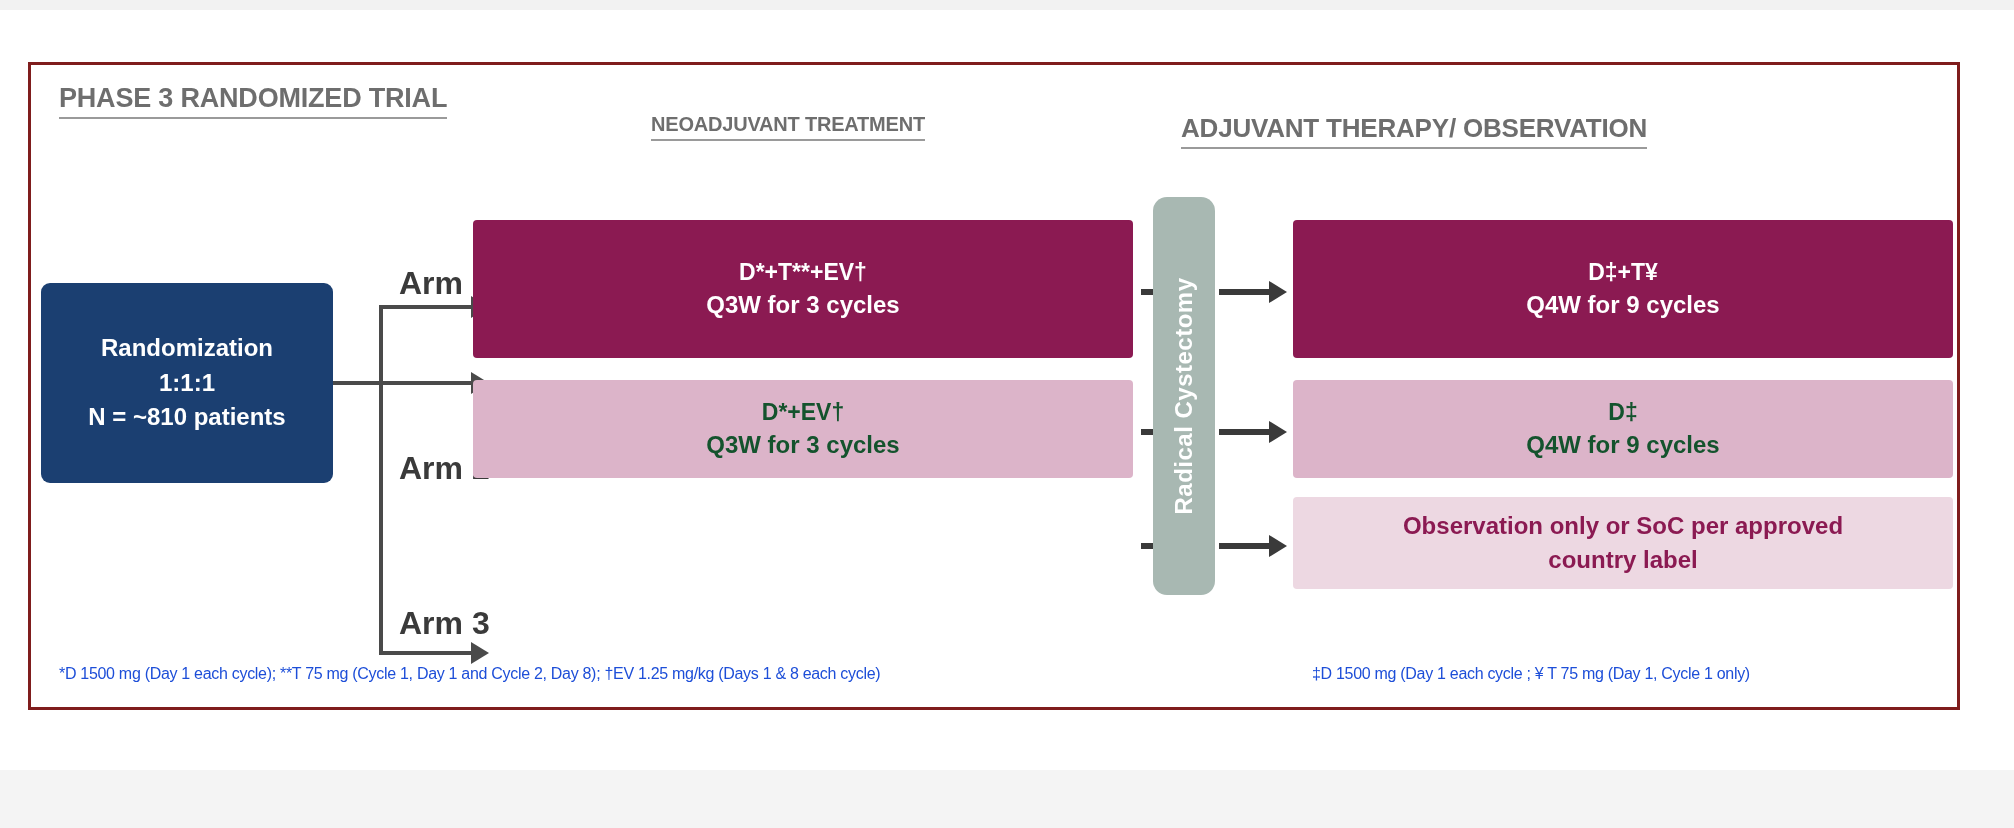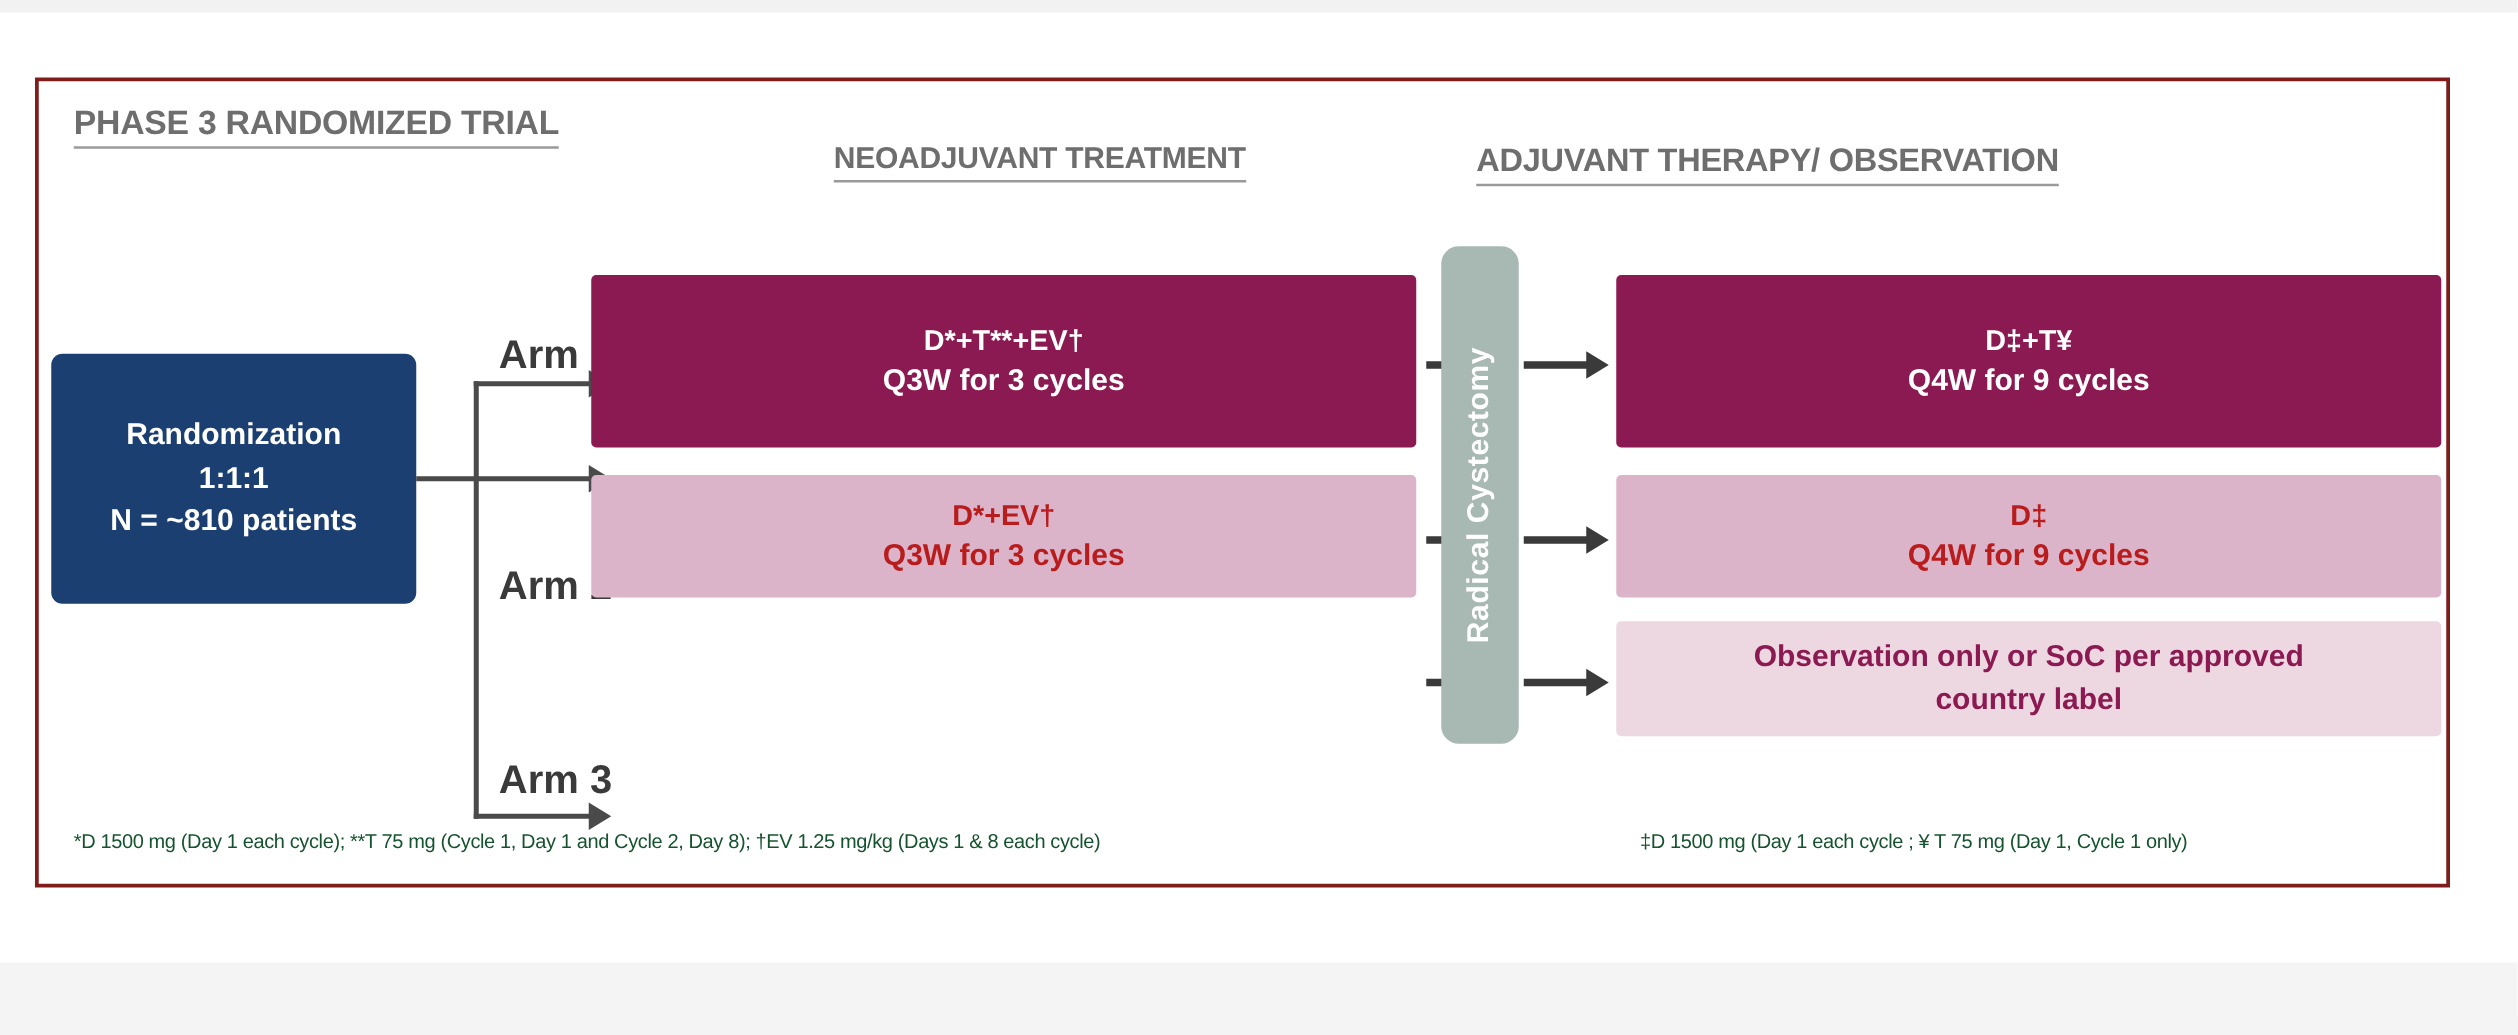--- a/index.html
+++ b/index.html
@@ -48,21 +48,21 @@
   .hdr {
     position: absolute;
     color: #6e6e6e;
     font-weight: bold;
     letter-spacing: -0.2px;
     border-bottom: 2px solid #9a9a9a;
     padding-bottom: 3px;
     white-space: nowrap;
   }
   .hdr-phase { left: 28px; top: 18px; font-size: 27px; }
-  .hdr-neo   { left: 636px; top: 48px; font-size: 24px; }
+  .hdr-neo   { left: 620px; top: 48px; font-size: 20px; }
   .hdr-adj   { left: 1150px; top: 48px; font-size: 26px; text-align: center; }
 
   
   .rand-box {
     position: absolute;
     left: 10px; top: 218px;
     width: 292px; height: 200px;
     background: #1b3f71;
     border-radius: 9px;
     display: flex;
@@ -117,21 +117,21 @@
     justify-content: center;
     text-align: center;
     font-weight: bold;
     line-height: 1.4;
   }
   .tbox .line1 { font-size: 23px; }
   .tbox .line2 { font-size: 24px; }
   .tbox .single { font-size: 24px; }
 
   .dark   { background: #8b1a52; color: #ffffff; }
-  .mid    { background: #dcb4c9; color: #b91c1c; }
+  .mid    { background: #dcb4c9; color: #14532d; }
   .light  { background: #edd8e2; color: #8b1a52; }
 
   .neo1 { left: 442px; top: 155px;  width: 660px; height: 138px; }
   .neo2 { left: 442px; top: 315px;  width: 660px; height: 98px; }
   .neo3 { left: 442px; top: 432px;  width: 660px; height: 92px; }
 
   .adj1 { left: 1262px; top: 155px; width: 660px; height: 138px; }
   .adj2 { left: 1262px; top: 315px; width: 660px; height: 98px; }
   .adj3 { left: 1262px; top: 432px; width: 660px; height: 92px; }
 
@@ -191,21 +191,21 @@
     position: absolute;
     height: 6px; background: #3a3a3a;
   }
   .ap1 { left: 1110px; top: 224px; width: 52px; }
   .ap2 { left: 1110px; top: 364px; width: 52px; }
   .ap3 { left: 1110px; top: 478px; width: 52px; }
 
   
   .fnote {
     position: absolute;
-    color: #14532d;
+    color: #1d4ed8;
     font-size: 16px;
     white-space: nowrap;
     letter-spacing: -0.3px;
   }
   .fn-left  { left: 28px;  top: 600px; }
   .fn-right { left: 1281px; top: 600px; }
 </style>
 </head>
 <body>
 

